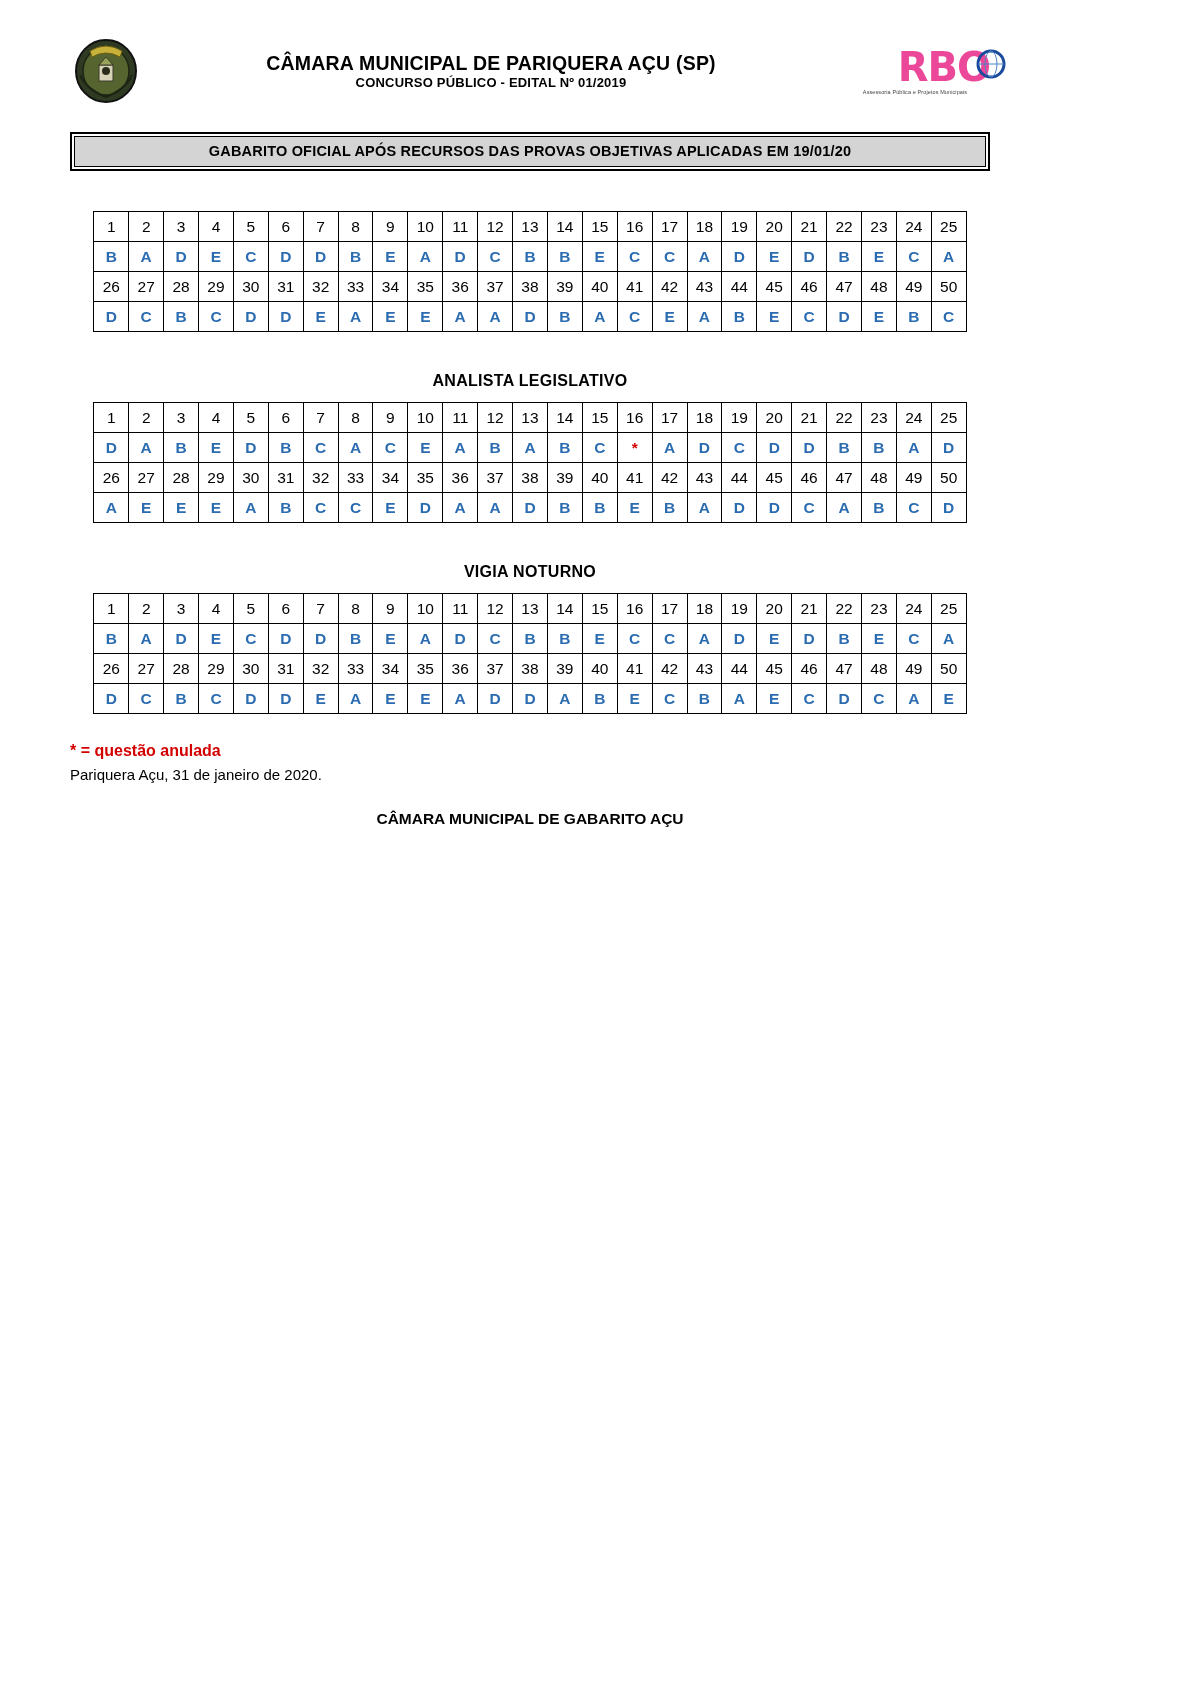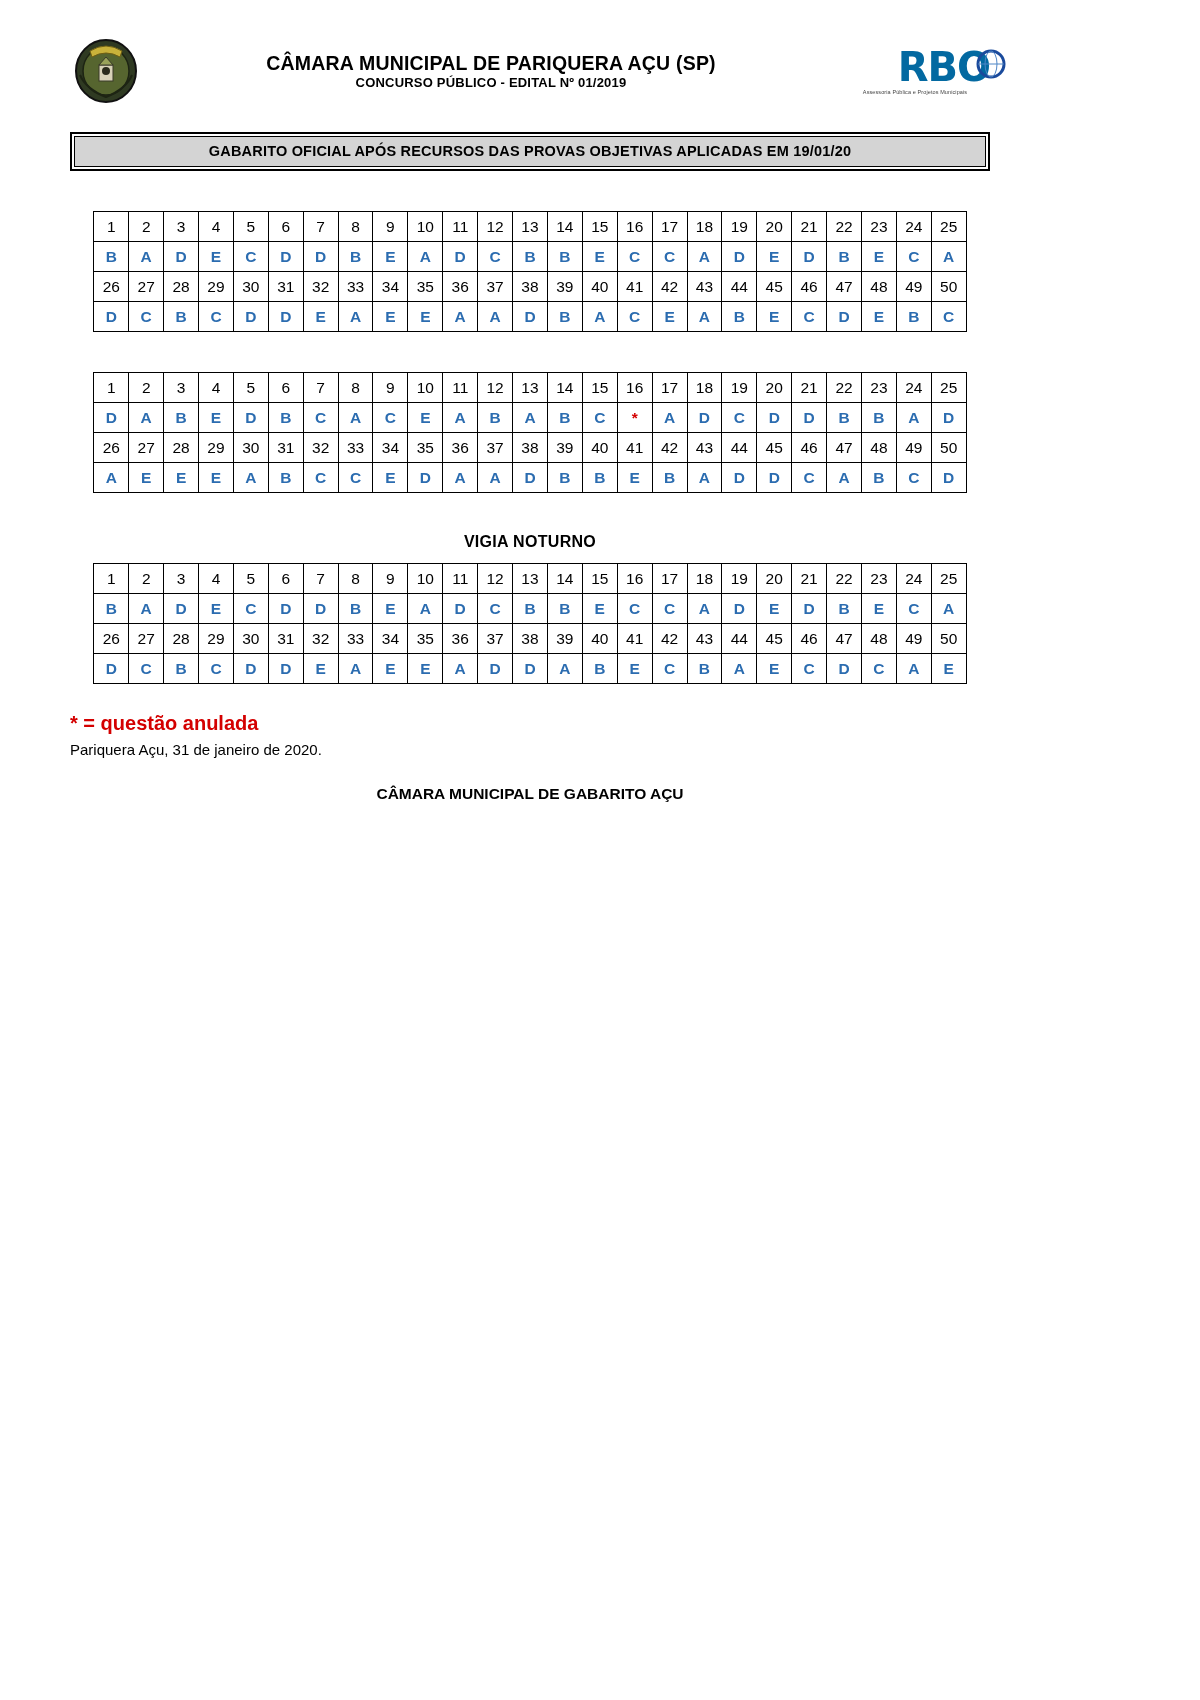--- a/index.html
+++ b/index.html
@@ -54,21 +54,21 @@
   }
   .rbo-logo {
     width: 150px;
     flex: 0 0 150px;
     text-align: right;
   }
   .rbo-word {
     font-family: "DejaVu Sans", sans-serif;
     font-size: 40px;
     font-weight: bold;
-    color: #0369a1;
+    color: #ec4899;
     letter-spacing: -1px;
     line-height: 1;
     display: inline-block;
   }
   .rbo-sub {
     font-size: 5.5px;
     color: #444;
     letter-spacing: .1px;
     margin-top: 2px;
     text-align: center;
@@ -128,21 +128,21 @@
   td.ans.annulled {
     color: #d40000;
     font-weight: bold;
   }
 
   
   .note-annulled {
     margin-top: 28px;
     color: #d40000;
     font-weight: bold;
-    font-size: 20px;
+    font-size: 16px;
   }
   .place-date {
     margin-top: 6px;
     font-size: 15px;
   }
   .signature {
     margin-top: 26px;
     text-align: center;
     line-height: 1.35;
   }
@@ -304,20 +304,21 @@
             <td class="ans">D</td>
             <td class="ans">E</td>
             <td class="ans">B</td>
             <td class="ans">C</td>
           </tr>
         </tbody>
     </table>
   </div>
 
   <div class="section">
+    <div class="section-title">ANALISTA LEGISLATIVO</div>
     <table class="answers">
       <tbody>
           <tr>
             <td class="qnum">1</td>
             <td class="qnum">2</td>
             <td class="qnum">3</td>
             <td class="qnum">4</td>
             <td class="qnum">5</td>
             <td class="qnum">6</td>
             <td class="qnum">7</td>

